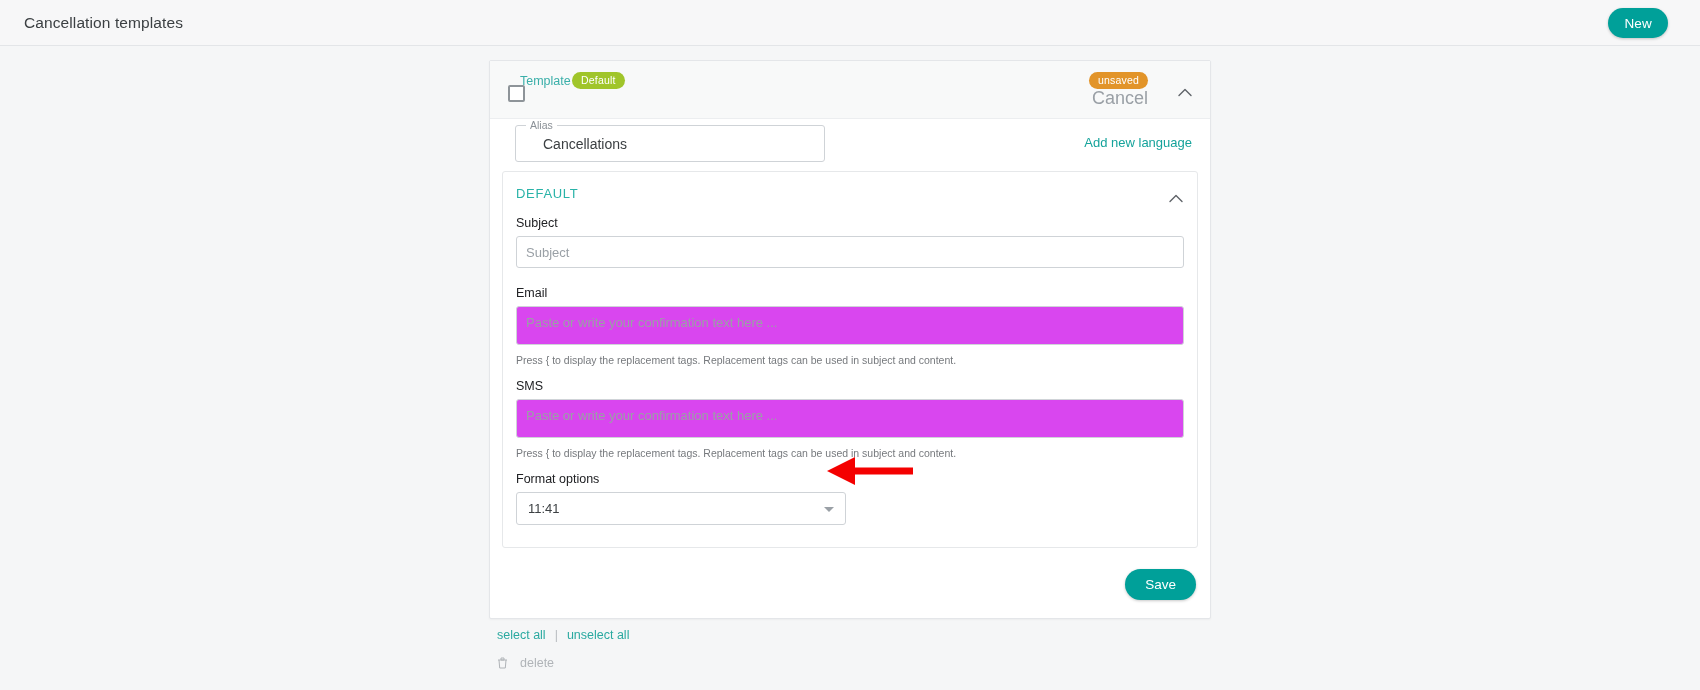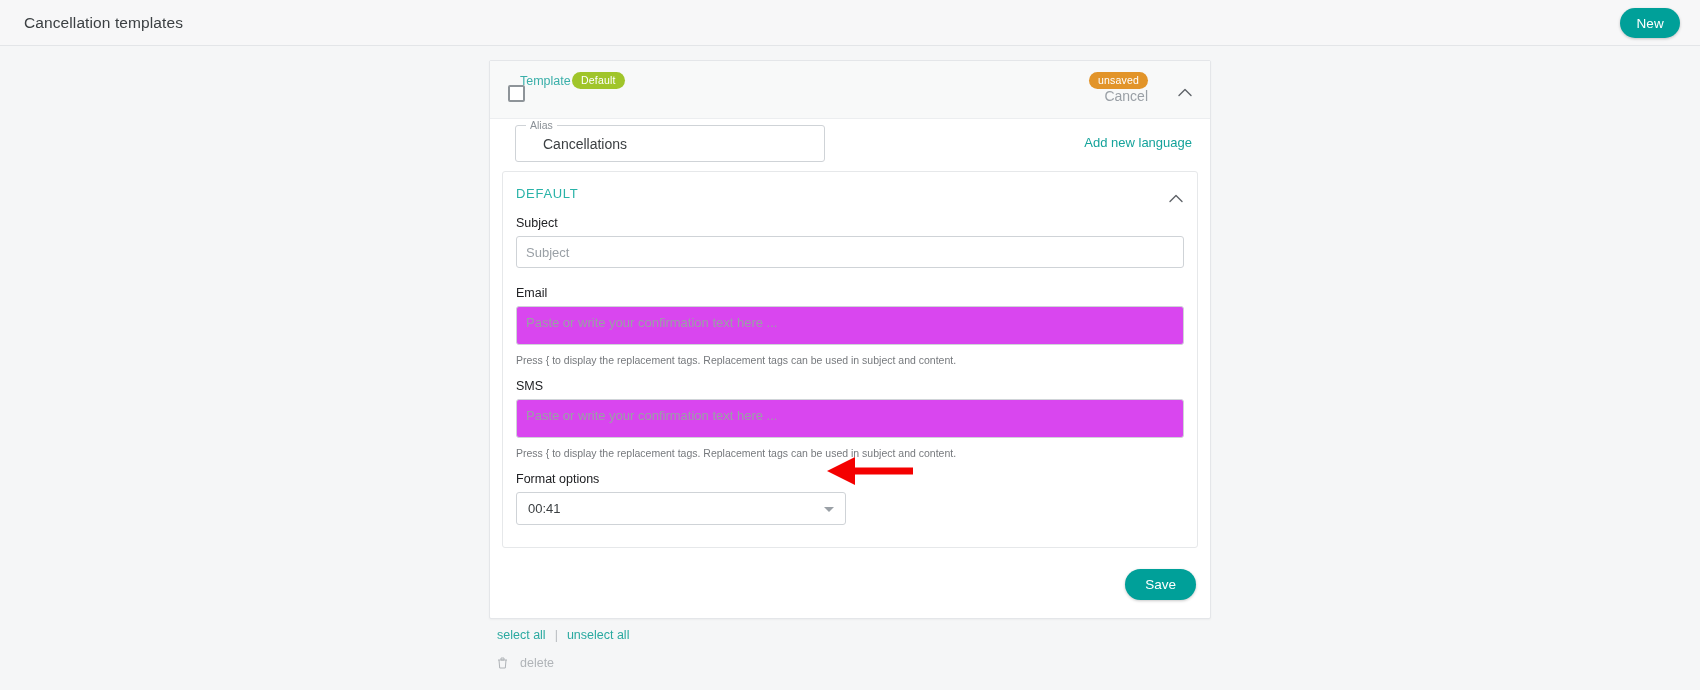--- a/index.html
+++ b/index.html
@@ -21,21 +21,21 @@
     align-items: center;
     padding: 0 24px;
   }
   .topbar-title {
     font-size: 15.5px;
     color: #3c4043;
     letter-spacing: .1px;
   }
   .new-button {
     position: absolute;
-    right: 20px;
+    right: 32px;
     top: 8px;
     height: 30px;
     min-width: 56px;
     padding: 0 16px;
     border: none;
     border-radius: 16px;
     background: #00a099;
     color: #ffffff;
     font-size: 13.5px;
     font-family: "Liberation Sans", sans-serif;
@@ -106,21 +106,21 @@
     color: #ffffff;
     font-size: 10.5px;
     padding: 2px 9px 3px;
     border-radius: 9px;
     letter-spacing: .2px;
   }
   .cancel-link {
     position: absolute;
     right: 62px;
     top: 27px;
-    font-size: 14px;
+    font-size: 18px;
     color: #9aa0a6;
     cursor: pointer;
   }
   .chev {
     position: absolute;
     right: 18px;
     top: 27px;
     width: 14px; height: 9px;
     cursor: pointer;
   }
@@ -399,21 +399,21 @@
         <div class="hint">Press { to display the replacement tags. Replacement tags can be used in subject and content.</div>
       </div>
 
       <div class="gap-md"></div>
 
       <div class="field-block">
         <div class="field-label">Format options</div>
       </div>
       <div class="format-row">
         <div class="select-box select-time">
-          <span class="select-text">00:41</span>
+          <span class="select-text">11:41</span>
           <span class="caret"></span>
         </div>
       </div>
 
     </div>
 
     <div class="save-row">
       <button class="save-button">Save</button>
     </div>
 

